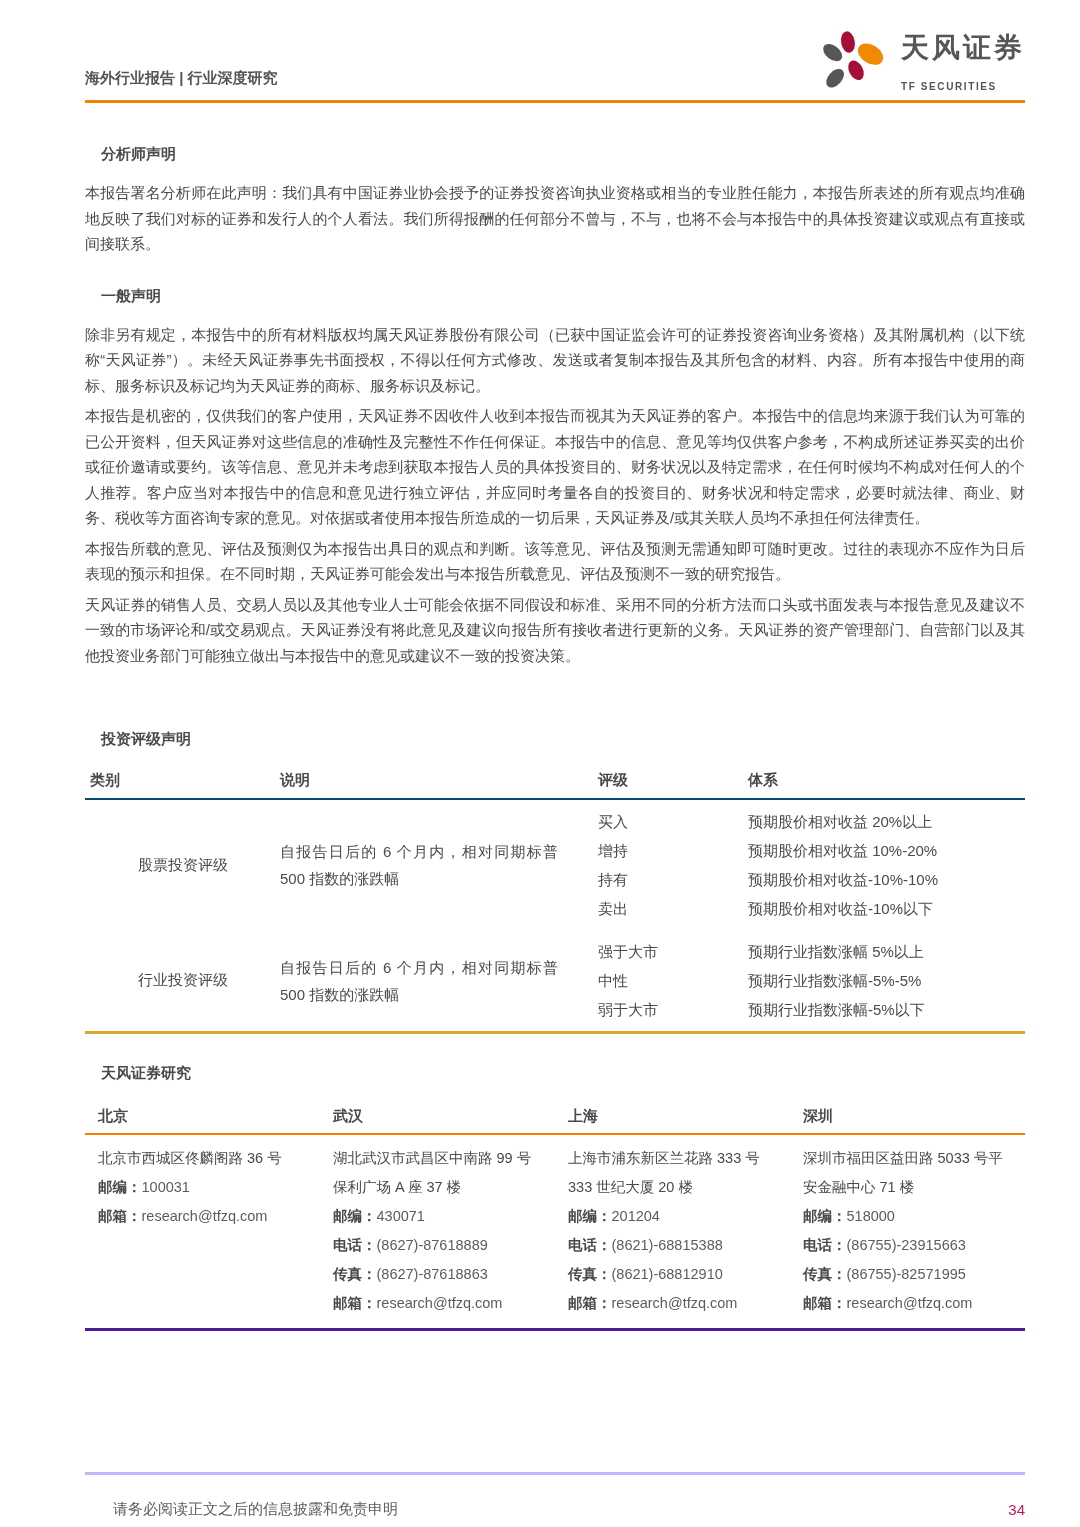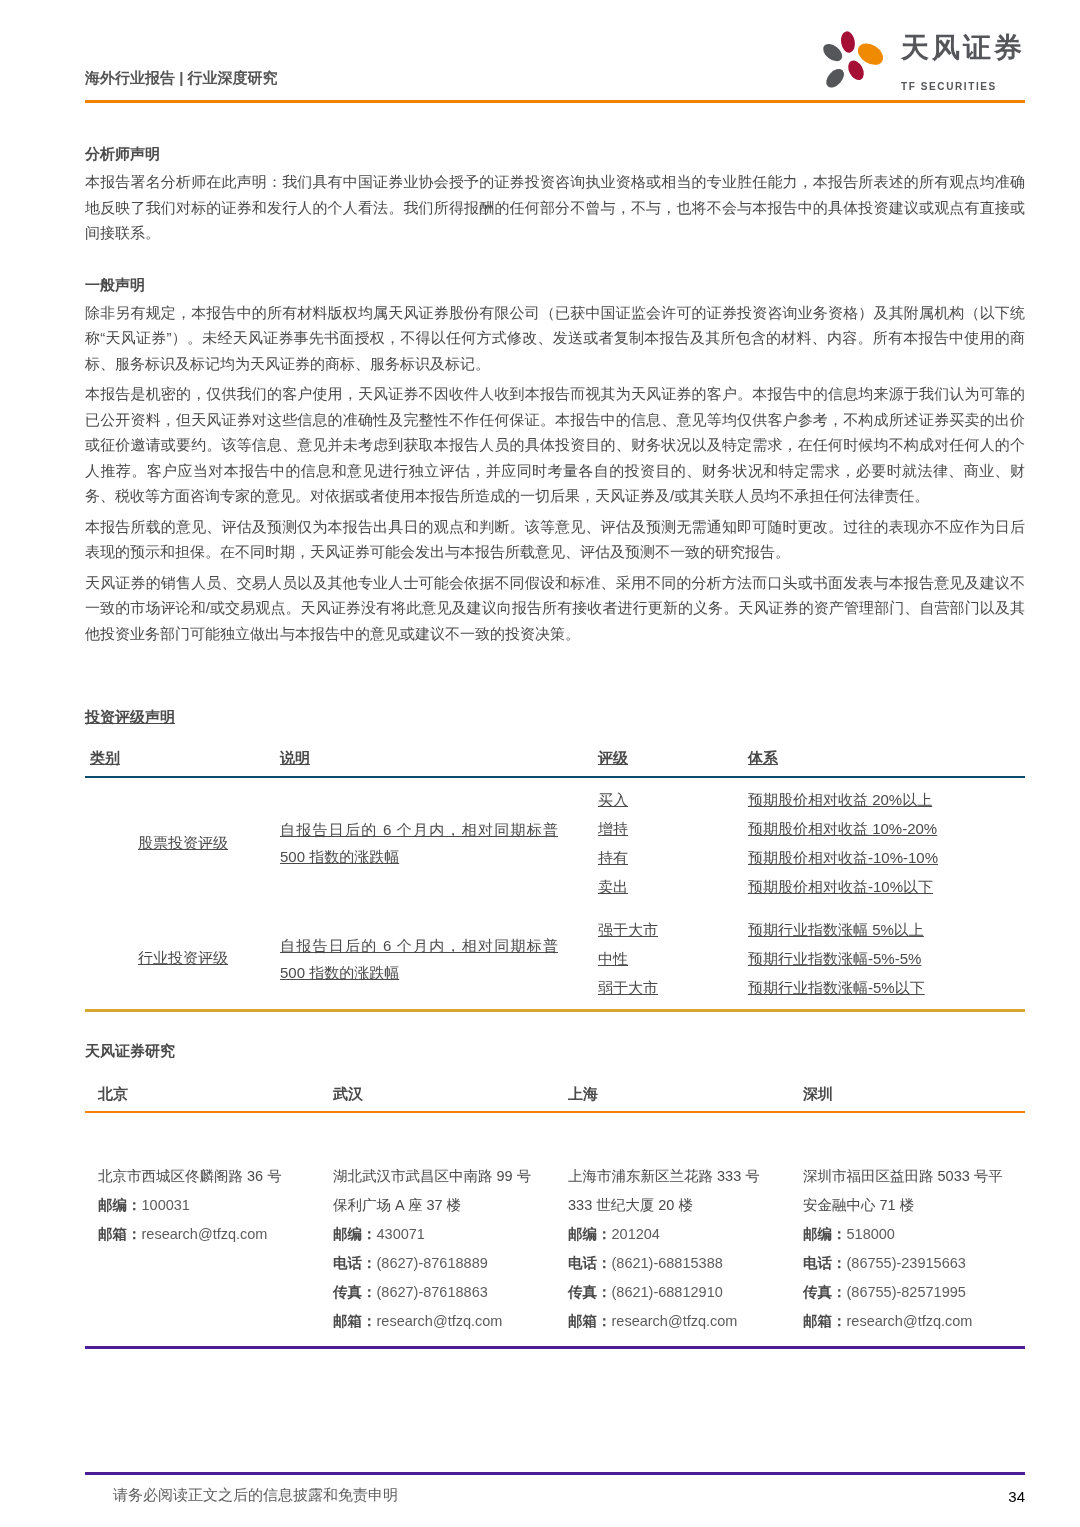--- a/index.html
+++ b/index.html
@@ -22,28 +22,28 @@
     border-bottom:3px solid #F08300;
   }
   .header-title { font-size:15px; font-weight:bold; color:#555; padding-bottom:8px;text-align:center; }
   .logo { display:flex; align-items:center; gap:8px; }
   .logo svg { display:block; }
   .logo-text { display:flex; flex-direction:column; line-height:1; }
   .logo-cn { font-size:28px; font-weight:bold; color:#54565A; letter-spacing:3px; }
   .logo-en { font-size:10px; font-weight:bold; color:#54565A; letter-spacing:1.6px; margin-top:20px; }
 
   
-  .sec-title { font-size:15px; font-weight:bold; color:#4a4a4a; margin:0; }
+  .sec-title { font-size:15px; font-weight:bold; color:#4a4a4a; margin:16px; }
   .para { font-size:15px; line-height:25.5px; margin:5px 0 0 0; text-align:justify; }
   .sec-analyst { margin-top:42px; }
   .sec-general { margin-top:30px; }
   .sec-special { margin-top:26px; }
 
   
-  .sec-rating { margin-top:62px;text-decoration:underline; }
+  .sec-rating { margin-top:62px; }
   .rtable { margin-top:22px; }
   .rhead {
     display:grid; grid-template-columns:190px 318px 150px 1fr;
     padding:0 0 8px 5px;
     border-bottom:2px solid #0c4a6e;
     font-size:15px; font-weight:bold; color:#4a4a4a;
   }
   .rgroup {
     display:grid; grid-template-columns:190px 318px 1fr;
     padding:7px 0 7px 5px;
@@ -57,37 +57,37 @@
   
   .sec-research { margin-top:30px; }
   .offices { margin-top:24px; border-bottom:3px solid #4c1d95; padding-bottom:10px; }
   .offices-head {
     display:grid; grid-template-columns:repeat(4,1fr);
     border-bottom:2px solid #F08300;
     padding-bottom:7px;
     font-size:15px; font-weight:bold; color:#4a4a4a;
   }
   .offices-head > div { padding-left:13px; }
-  .offices-body { display:grid; grid-template-columns:repeat(4,1fr); padding-top:9px;margin-top:40px; }
+  .offices-body { display:grid; grid-template-columns:repeat(4,1fr); padding-top:9px; }
   .office { padding-left:13px; padding-right:14px; font-size:14.5px; }
   .o-addr { line-height:29px; }
   .oline { line-height:29px; white-space:nowrap; }
   .olabel { font-weight:bold; }
   .oval { color:#5c5c5c; }
 
   
   .footer {
     position:absolute; left:85px; right:55px; top:1472px;
-    border-top:3px solid #4c1d95;
-    padding-top:11px;
-    display:flex; justify-content:space-between; align-items:flex-end;
+    border-top:3px solid #c4b5fd;
+    padding-top:25px;
+    display:flex; justify-content:space-between; align-items:center;
     font-size:15px; color:#5c5c5c;
   }
   .footer-text { padding-left:28px; }
-  .footer-page { color:#000000; }
+  .footer-page { color:#be185d; }
 </style>
 </head>
 <body>
 
 <div class="page">
 
   <div class="header">
     <div class="header-title">海外行业报告 | 行业深度研究</div>
     <div class="logo">
       <span>

